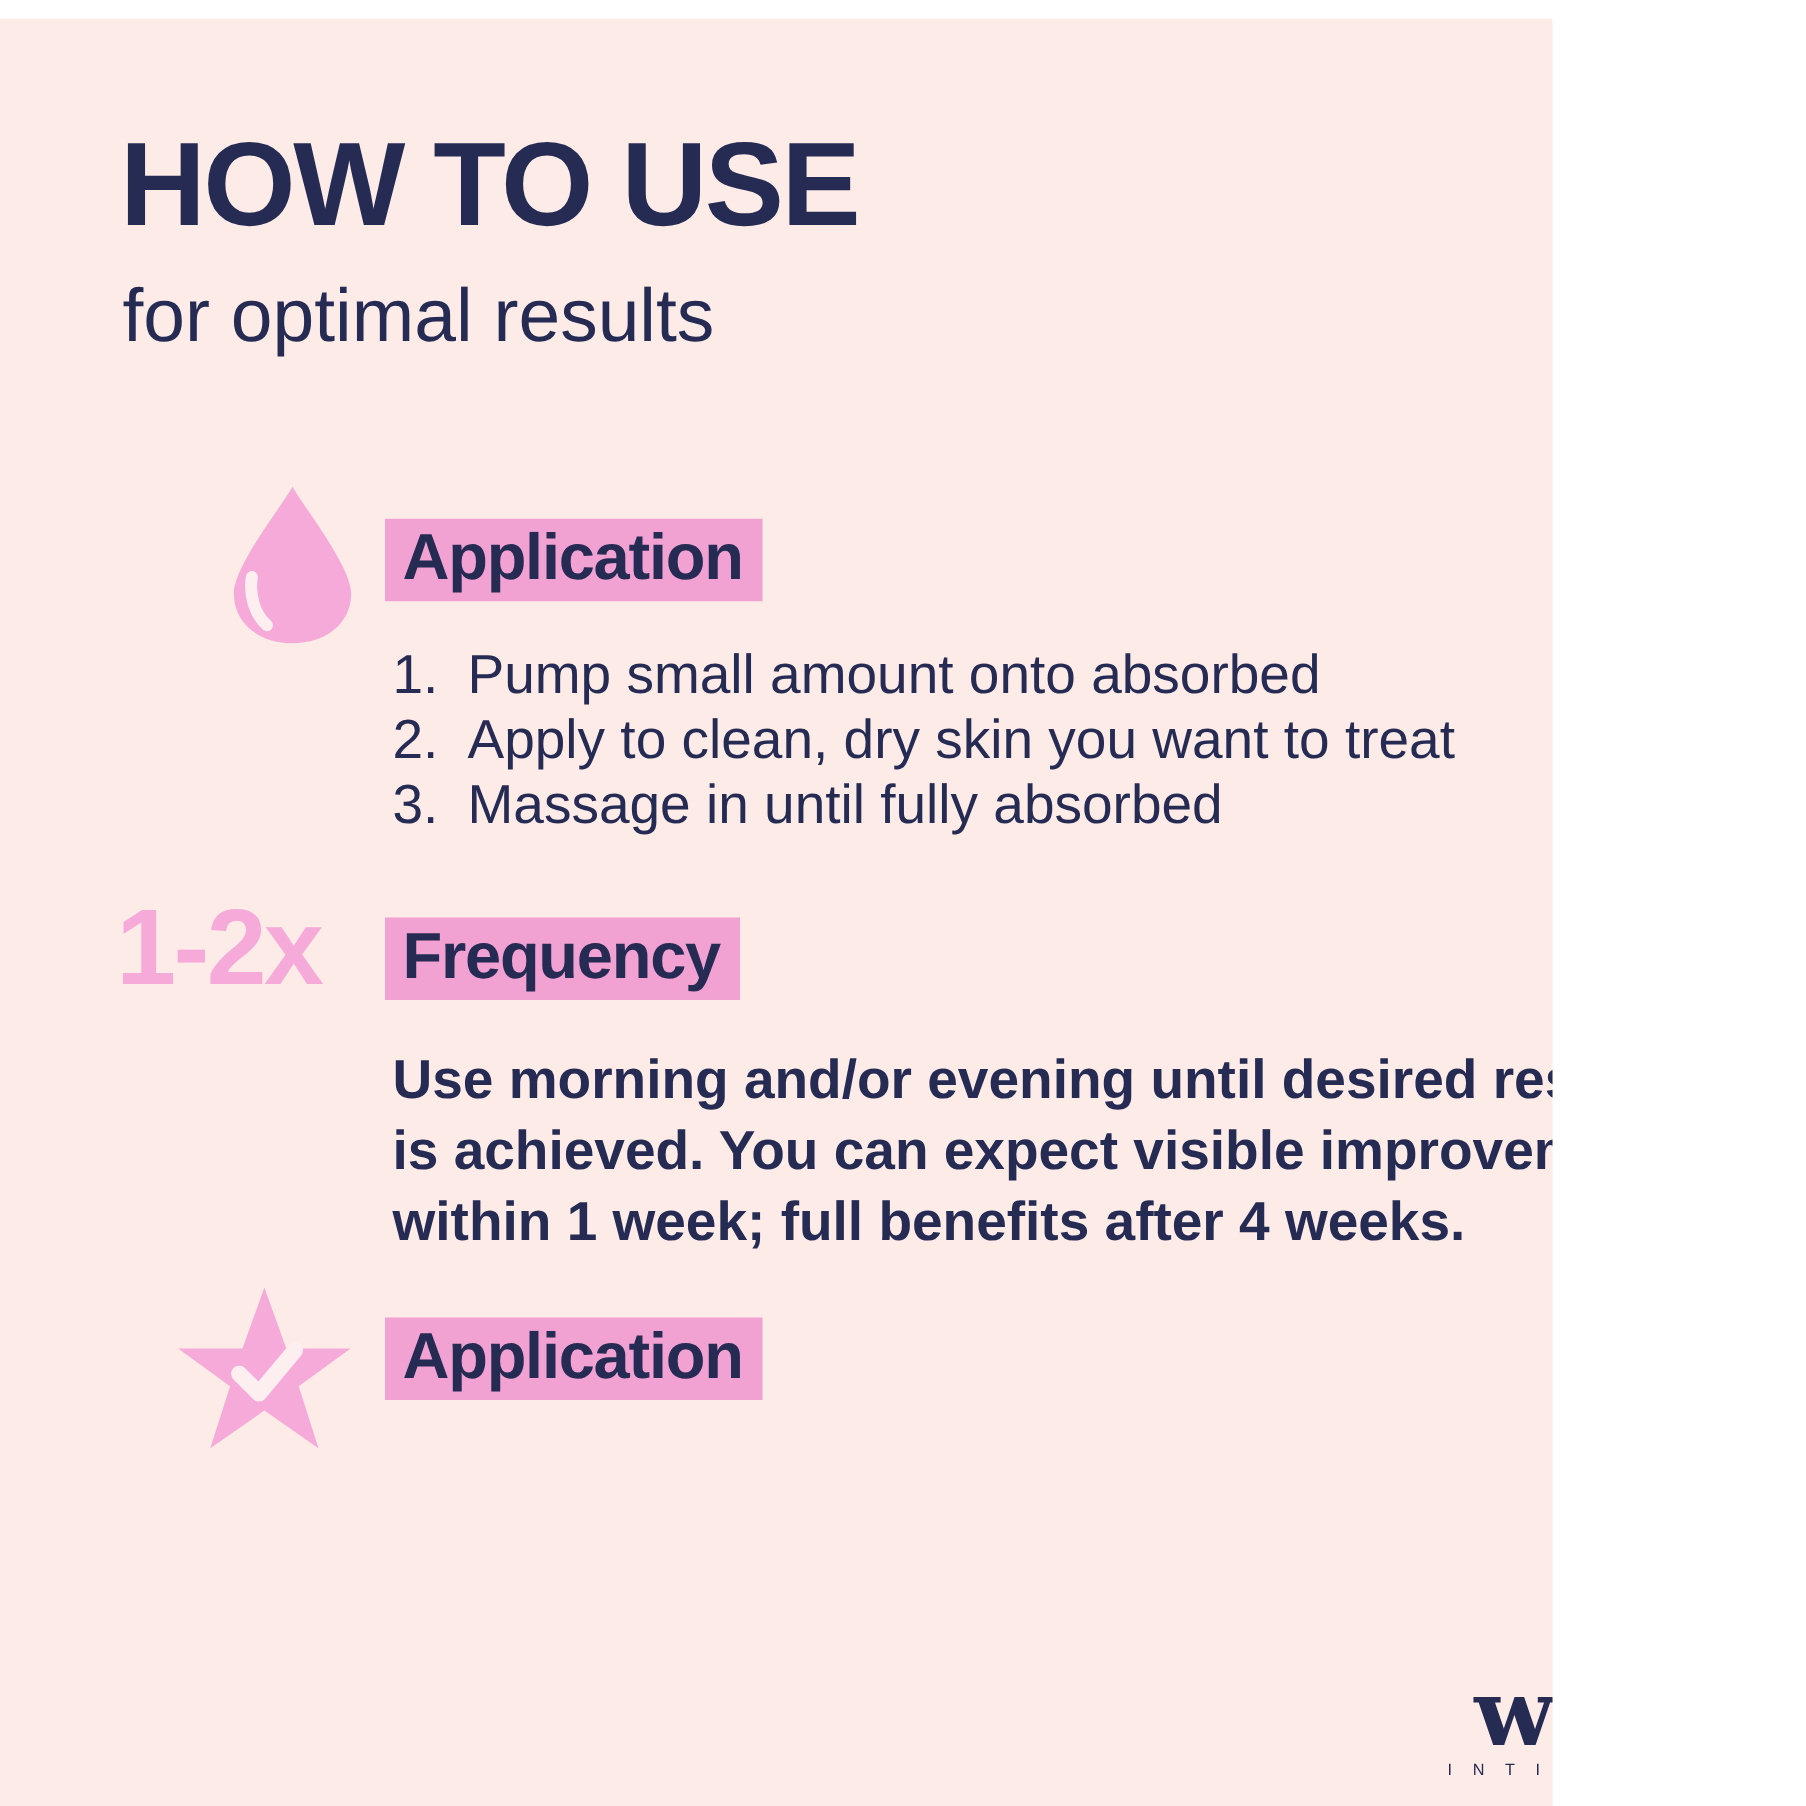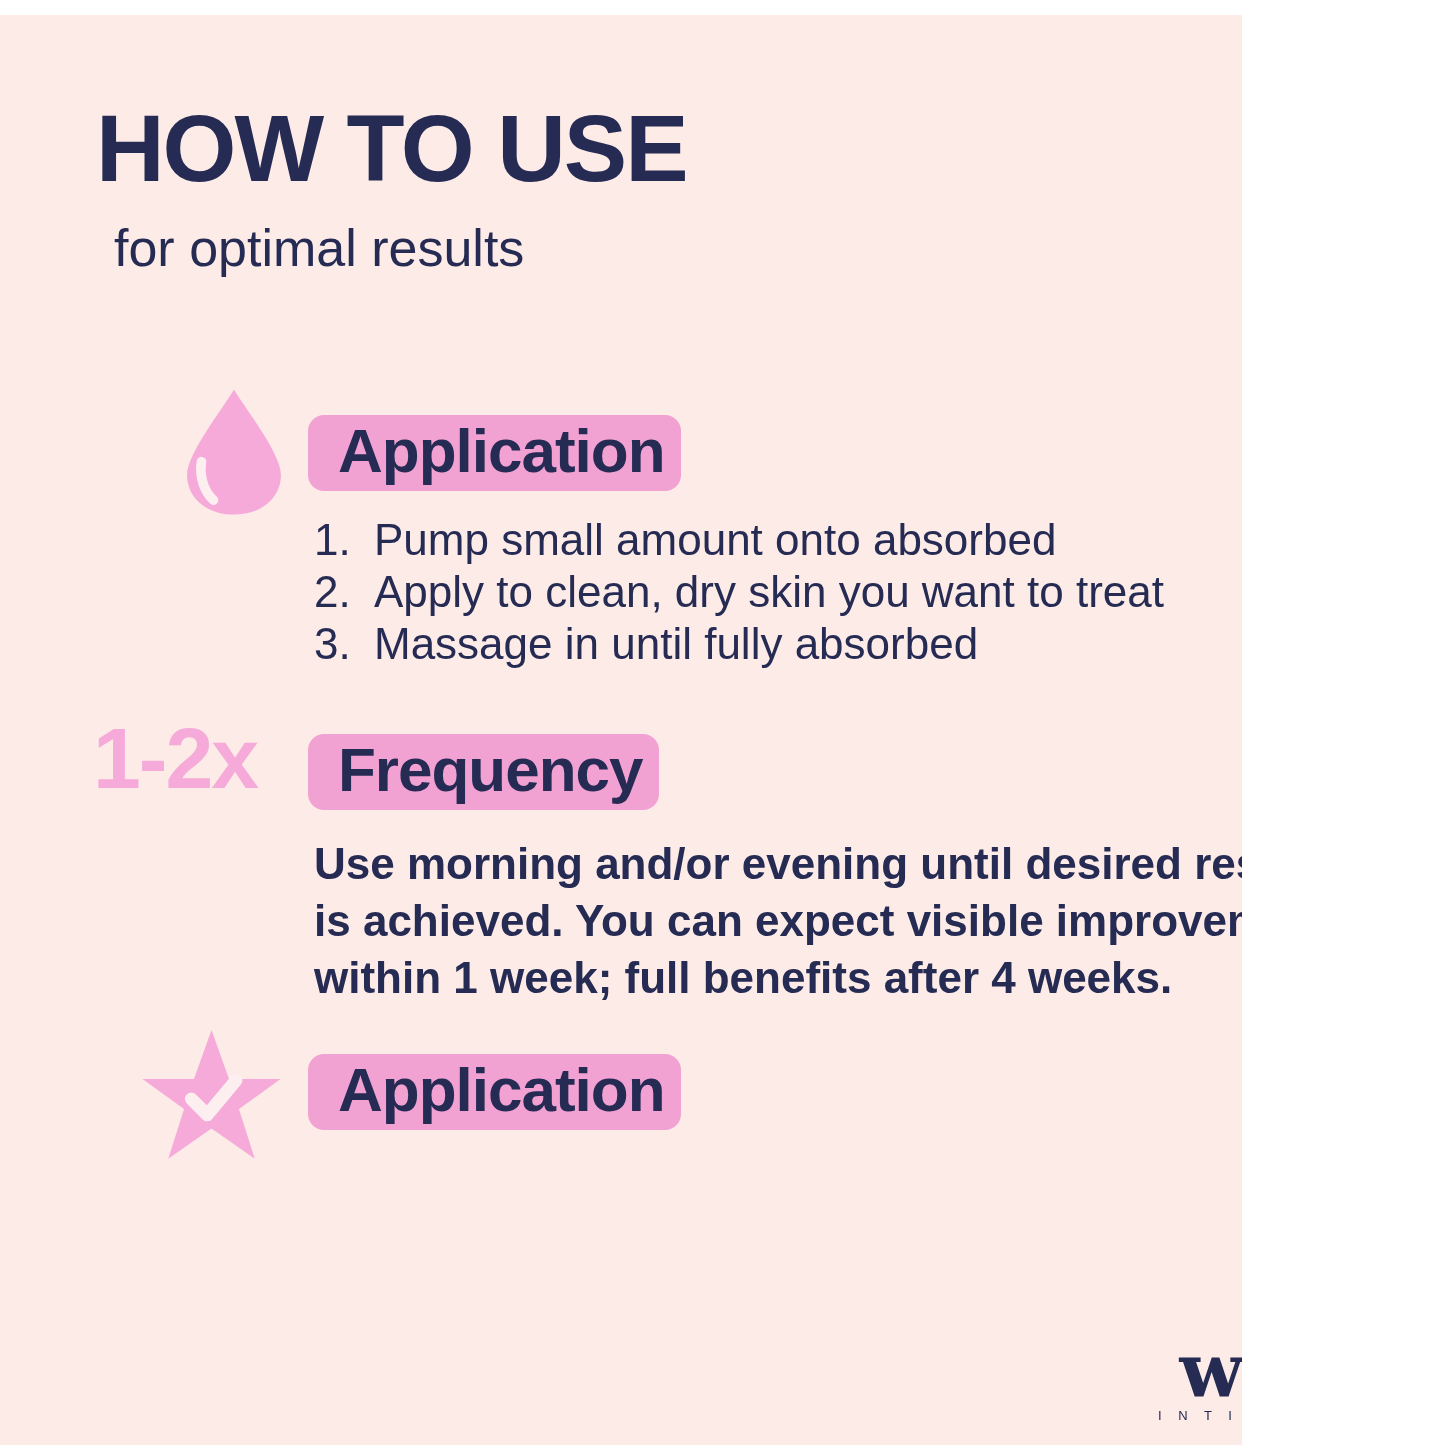--- a/index.html
+++ b/index.html
@@ -28,40 +28,39 @@
     left: 96px;
     top: 84px;
     font-size: 95px;
     font-weight: 800;
     letter-spacing: -2px;
     line-height: 1.05;
     color: var(--navy);
   }
   .page-subtitle {
     position: absolute;
-    left: 114px;
+    left: 98px;
     top: 203px;
-    font-size: 52px;
+    font-size: 60px;
     font-weight: 400;
     letter-spacing: 0px;
     color: var(--navy);
   }
 
   
   .section-heading {
     position: absolute;
     display: inline-block;
     background: var(--highlight);
     color: var(--navy);
-    font-size: 62px;
+    font-size: 52px;
     font-weight: 800;
     line-height: 1;
-    padding: 5px 16px 9px 30px;
+    padding: 5px 16px 9px 14px;
     letter-spacing: -1px;
-    border-radius: 16px;
   }
   .heading-application { left: 308px; top: 400px; }
   .heading-frequency   { left: 308px; top: 719px; }
   .heading-maintenance { left: 308px; top: 1039px; }
 
   
   .droplet-icon {
     position: absolute;
     left: 173px;
     top: 372px;

